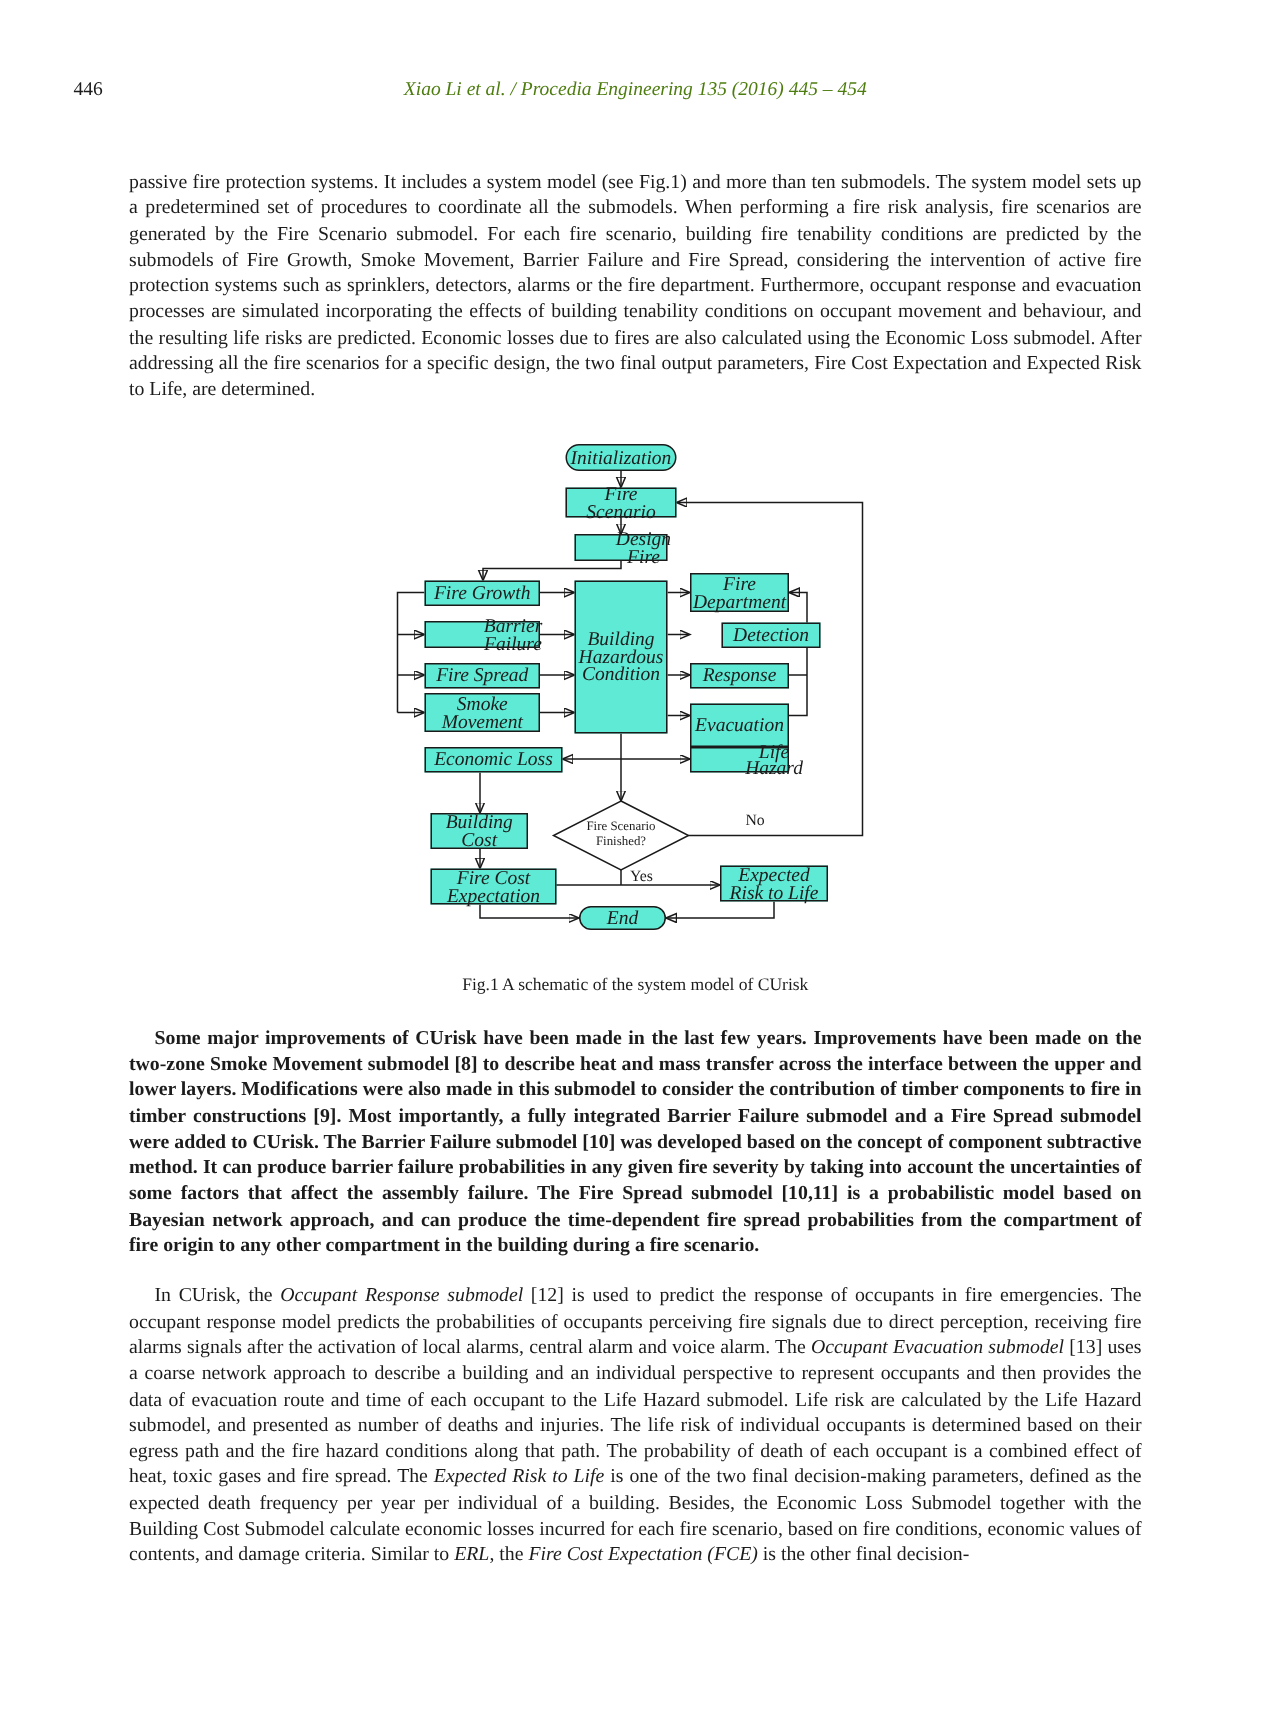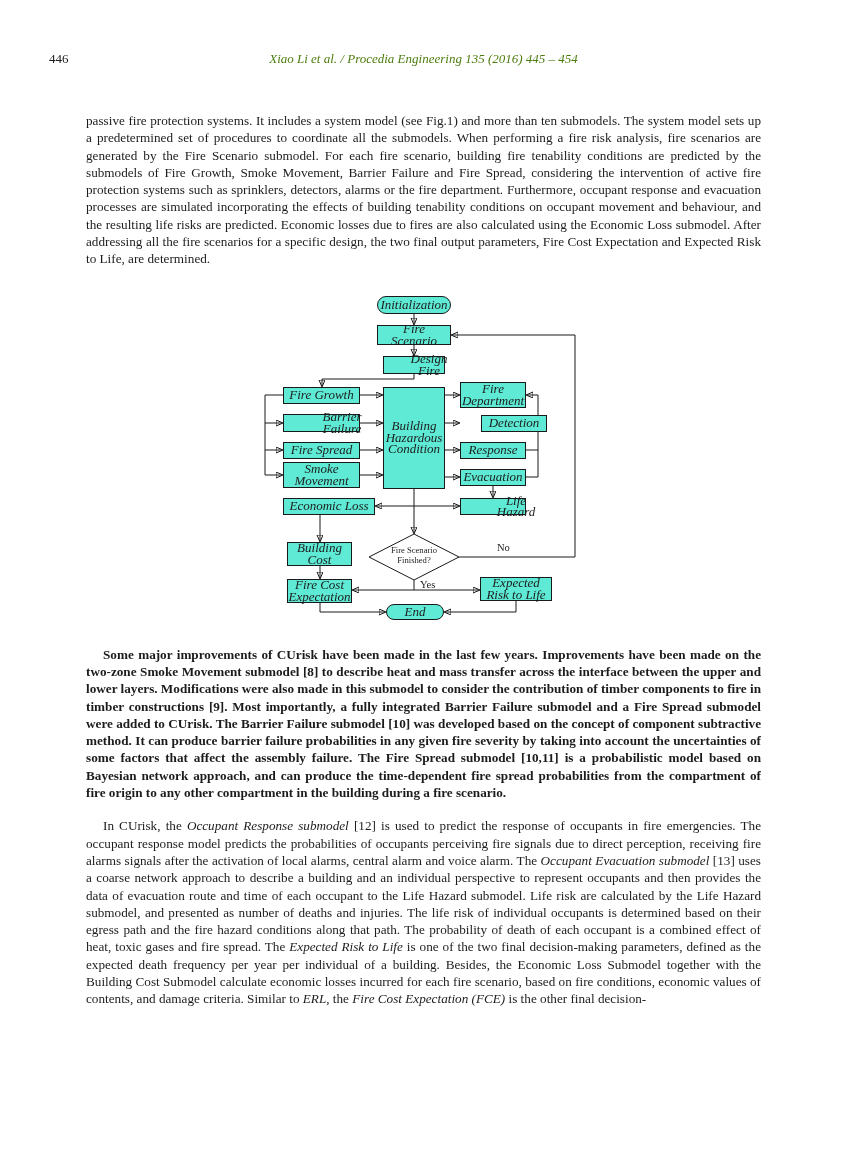--- a/index.html
+++ b/index.html
@@ -135,36 +135,37 @@
       <div class="node" style="left:213px;top:93px;width:77px;height:17px;">Fire Growth</div>
       <div class="node" style="left:213px;top:120px;width:77px;height:18px;padding-left:43px;">Barrier Failure</div>
       <div class="node" style="left:213px;top:148px;width:77px;height:17px;">Fire Spread</div>
       <div class="node" style="left:213px;top:168px;width:77px;height:26px;">Smoke Movement</div>
 
       <div class="node" style="left:313px;top:93px;width:62px;height:102px;">Building Hazardous Condition</div>
 
       <div class="node" style="left:390px;top:88px;width:66px;height:26px;">Fire Department</div>
       <div class="node" style="left:390px;top:121px;width:66px;height:17px;margin-left:21px;">Detection</div>
       <div class="node" style="left:390px;top:148px;width:66px;height:17px;">Response</div>
-      <div class="node" style="left:390px;top:175px;width:66px;height:17px;">Evacuation</div>
+      <div class="node" style="left:390px;top:175px;width:66px;height:29px;">Evacuation</div>
 
       <div class="node" style="left:213px;top:204px;width:92px;height:17px;">Economic Loss</div>
       <div class="node" style="left:390px;top:204px;width:66px;height:17px;padding-left:48px;">Life Hazard</div>
 
       <div class="node" style="left:217px;top:248px;width:65px;height:24px;">Building Cost</div>
 
       <div class="diamond-label">Fire Scenario Finished?</div>
       <div class="free-label" style="left:427px;top:248px;">No</div>
       <div class="free-label" style="left:350px;top:285px;">Yes</div>
 
-      <div class="node" style="left:217px;top:285px;width:65px;height:24px;">Fire Cost Expectation</div>
+      <div class="node" style="left:217px;top:285px;width:84px;height:24px;">Fire Cost Expectation</div>
       <div class="node" style="left:410px;top:283px;width:72px;height:24px;">Expected Risk to Life</div>
 
       <div class="node oval" style="left:316px;top:310px;width:58px;height:16px;">End</div>
     </div>
 
+    <div class="caption">Fig.1 A schematic of the system model of CUrisk</div>
 
     <p class="body-par indent par-gap">Some major improvements of CUrisk have been made in the last few years. Improvements have been made on the two-zone Smoke Movement submodel [8] to describe heat and mass transfer across the interface between the upper and lower layers. Modifications were also made in this submodel to consider the contribution of timber components to fire in timber constructions [9]. Most importantly, a fully integrated Barrier Failure submodel and a Fire Spread submodel were added to CUrisk. The Barrier Failure submodel [10] was developed based on the concept of component subtractive method. It can produce barrier failure probabilities in any given fire severity by taking into account the uncertainties of some factors that affect the assembly failure. The Fire Spread submodel [10,11] is a probabilistic model based on Bayesian network approach, and can produce the time-dependent fire spread probabilities from the compartment of fire origin to any other compartment in the building during a fire scenario.</p>
 
     <p class="body-par indent"><span>In CUrisk, the </span><em>Occupant Response submodel</em><span> [12] is used to predict the response of occupants in fire emergencies. The occupant response model predicts the probabilities of occupants perceiving fire signals due to direct perception, receiving fire alarms signals after the activation of local alarms, central alarm and voice alarm. The </span><em>Occupant Evacuation submodel</em><span> [13] uses a coarse network approach to describe a building and an individual perspective to represent occupants and then provides the data of evacuation route and time of each occupant to the Life Hazard submodel. Life risk are calculated by the Life Hazard submodel, and presented as number of deaths and injuries. The life risk of individual occupants is determined based on their egress path and the fire hazard conditions along that path. The probability of death of each occupant is a combined effect of heat, toxic gases and fire spread. The </span><em>Expected Risk to Life</em><span> is one of the two final decision-making parameters, defined as the expected death frequency per year per individual of a building. Besides, the Economic Loss Submodel together with the Building Cost Submodel calculate economic losses incurred for each fire scenario, based on fire conditions, economic values of contents, and damage criteria. Similar to </span><em>ERL</em><span>, the </span><em>Fire Cost Expectation (FCE)</em><span> is the other final decision-</span></p>
 
   </div>
 </div>
 
 </body></html>

